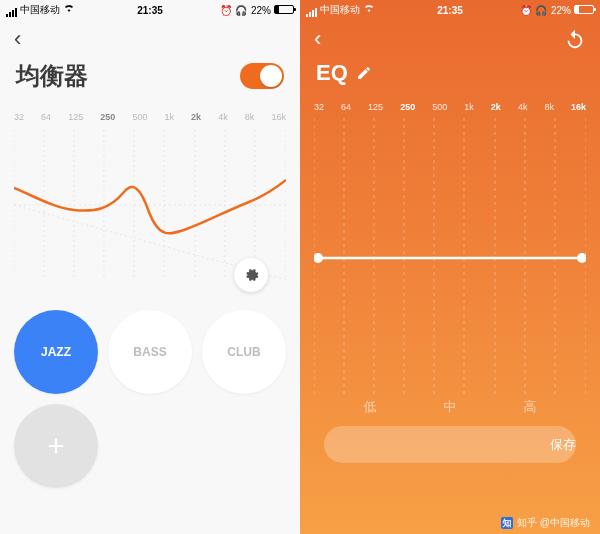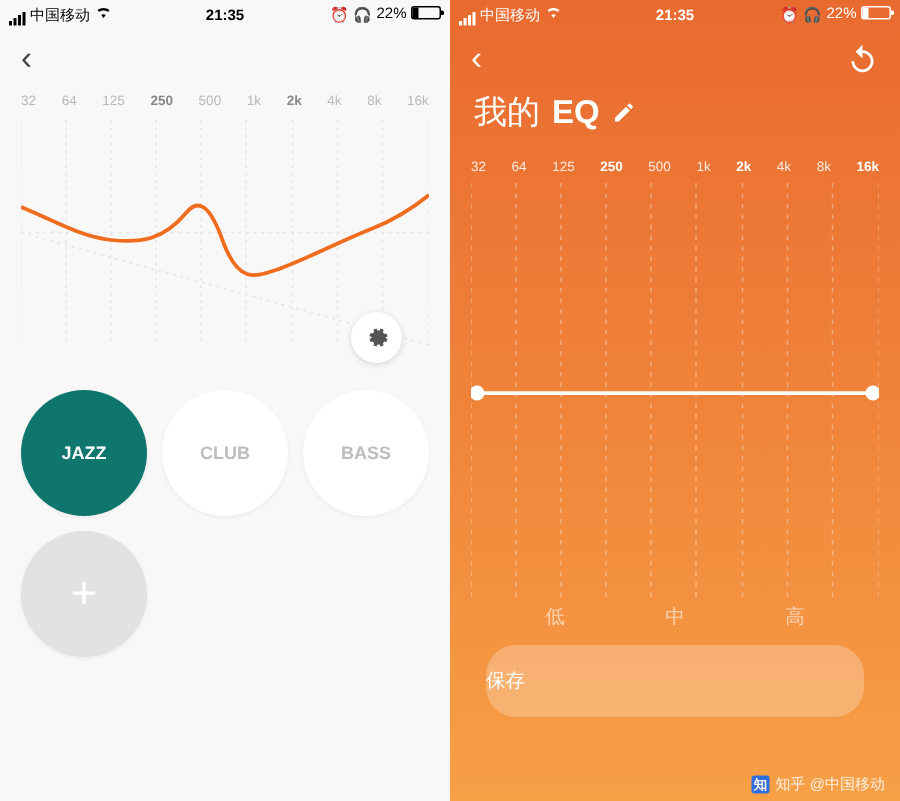--- a/index.html
+++ b/index.html
@@ -48,33 +48,33 @@
 
   
   .chart { position:relative; margin: 6px 14px 0; height: 150px; }
   .chart svg { width:100%; height:100%; display:block; }
   .gear { position:absolute; right:18px; bottom:-12px; width:34px; height:34px; background:#fff; border-radius:17px; box-shadow:0 1px 4px rgba(0,0,0,.15); display:flex; align-items:center; justify-content:center; cursor:pointer; }
   .gear svg { width:16px; height:16px; }
 
   
   .presets { display:grid; grid-template-columns: repeat(3, 1fr); gap:10px; padding: 30px 14px 10px; }
   .preset { aspect-ratio:1/1; border-radius:50%; display:flex; align-items:center; justify-content:center; font-size:12px; font-weight:600; background:#fff; color:#bdbdbd; box-shadow:0 1px 3px rgba(0,0,0,.06); cursor:pointer; }
-  .preset.active { background:#0f766e; color:#fff; }
+  .preset.active { background:#3b82f6; color:#fff; }
   .preset.add { background:#e2e2e2; color:#fff; font-size:30px; font-weight:300; }
 
   
   .chart-r { position:relative; margin: 4px 14px 0; height: 280px; }
   .chart-r svg { width:100%; height:100%; display:block; }
 
   
   .lmh { display:flex; justify-content:space-around; padding: 0 30px; font-size:13px; color: rgba(255,255,255,.6); }
   .lmh span { cursor:pointer; }
 
   
-  .save { margin: 10px 24px 0; height:48px; border-radius:20px; background: rgba(255,255,255,.25); color:#fff; display:flex; align-items:center; justify-content:flex-start; font-size:13px; cursor:pointer; }
+  .save { margin: 10px 24px 0; height:37px; border-radius:20px; background: rgba(255,255,255,.25); color:#fff; display:flex; align-items:center; justify-content:flex-end; font-size:13px; cursor:pointer; }
 
   
   .wm { position:absolute; bottom:4px; right:10px; font-size:10px; color:#fff; opacity:.85; display:flex; align-items:center; gap:4px;}
   .wm-icon { width:12px; height:12px; background:#0a66ff; color:#fff; font-size:9px; font-weight:700; border-radius:2px; display:flex; align-items:center; justify-content:center;}
 </style>
 </head>
 <body>
 
 <div class="wrap">
 
@@ -100,20 +100,26 @@
         <span class="batt">
             <i></i>
           </span>
       </div>
     </div>
 
     <div class="hdr">
       <div class="back">‹</div>
     </div>
 
+    <div class="title-row">
+      <div class="title-left">均衡器</div>
+      <div class="toggle">
+          <i></i>
+        </div>
+    </div>
 
     <div class="freqs" id="freqs-left">
         <span>32</span>
         <span>64</span>
         <span>125</span>
         <span class="bold">250</span>
         <span>500</span>
         <span>1k</span>
         <span class="bold">2k</span>
         <span>4k</span>
@@ -141,22 +147,22 @@
       </svg>
       <div class="gear">
         <svg viewBox="0 0 24 24">
             <path fill="#555" d="M12 8a4 4 0 100 8 4 4 0 000-8zm9 4l2-1-1-3-2 .5a8 8 0 00-1.5-1.5L19 4l-3-1-1 2a8 8 0 00-2 0l-1-2-3 1 .5 2.5A8 8 0 008 8L6 7.5 5 10.5l2 1a8 8 0 000 1l-2 1 1 3 2-.5a8 8 0 001.5 1.5L9 20l3 1 1-2a8 8 0 002 0l1 2 3-1-.5-2.5A8 8 0 0020 16l2 .5 1-3-2-1a8 8 0 000-1z"></path>
           </svg>
       </div>
     </div>
 
     <div class="presets" id="presets">
         <div class="preset active">JAZZ</div>
+        <div class="preset">BASS</div>
         <div class="preset">CLUB</div>
-        <div class="preset">BASS</div>
         <div class="preset add">+</div>
       </div>
   </div>
 
   <div class="pane pane-right">
     <div class="status">
       <div class="left">
         <span class="sig-bars">
             <i></i>
             <i></i>
@@ -180,21 +186,20 @@
     </div>
 
     <div class="hdr">
       <div class="back">‹</div>
       <svg class="revert" viewBox="0 0 24 24">
           <path fill="#fff" d="M12 5V2L7 7l5 5V8c3.3 0 6 2.7 6 6s-2.7 6-6 6-6-2.7-6-6H4c0 4.4 3.6 8 8 8s8-3.6 8-8-3.6-8-8-8z"></path>
         </svg>
     </div>
 
     <div class="title-right">
-      <span class="thin">我的</span>
       <span>EQ</span>
       <svg class="edit" viewBox="0 0 24 24">
           <path fill="#fff" d="M3 17.25V21h3.75L17.81 9.94l-3.75-3.75L3 17.25zM20.71 7.04a1 1 0 000-1.41l-2.34-2.34a1 1 0 00-1.41 0l-1.83 1.83 3.75 3.75 1.83-1.83z"></path>
         </svg>
     </div>
 
     <div class="freqs" id="freqs-right">
         <span>32</span>
         <span>64</span>
         <span>125</span>

